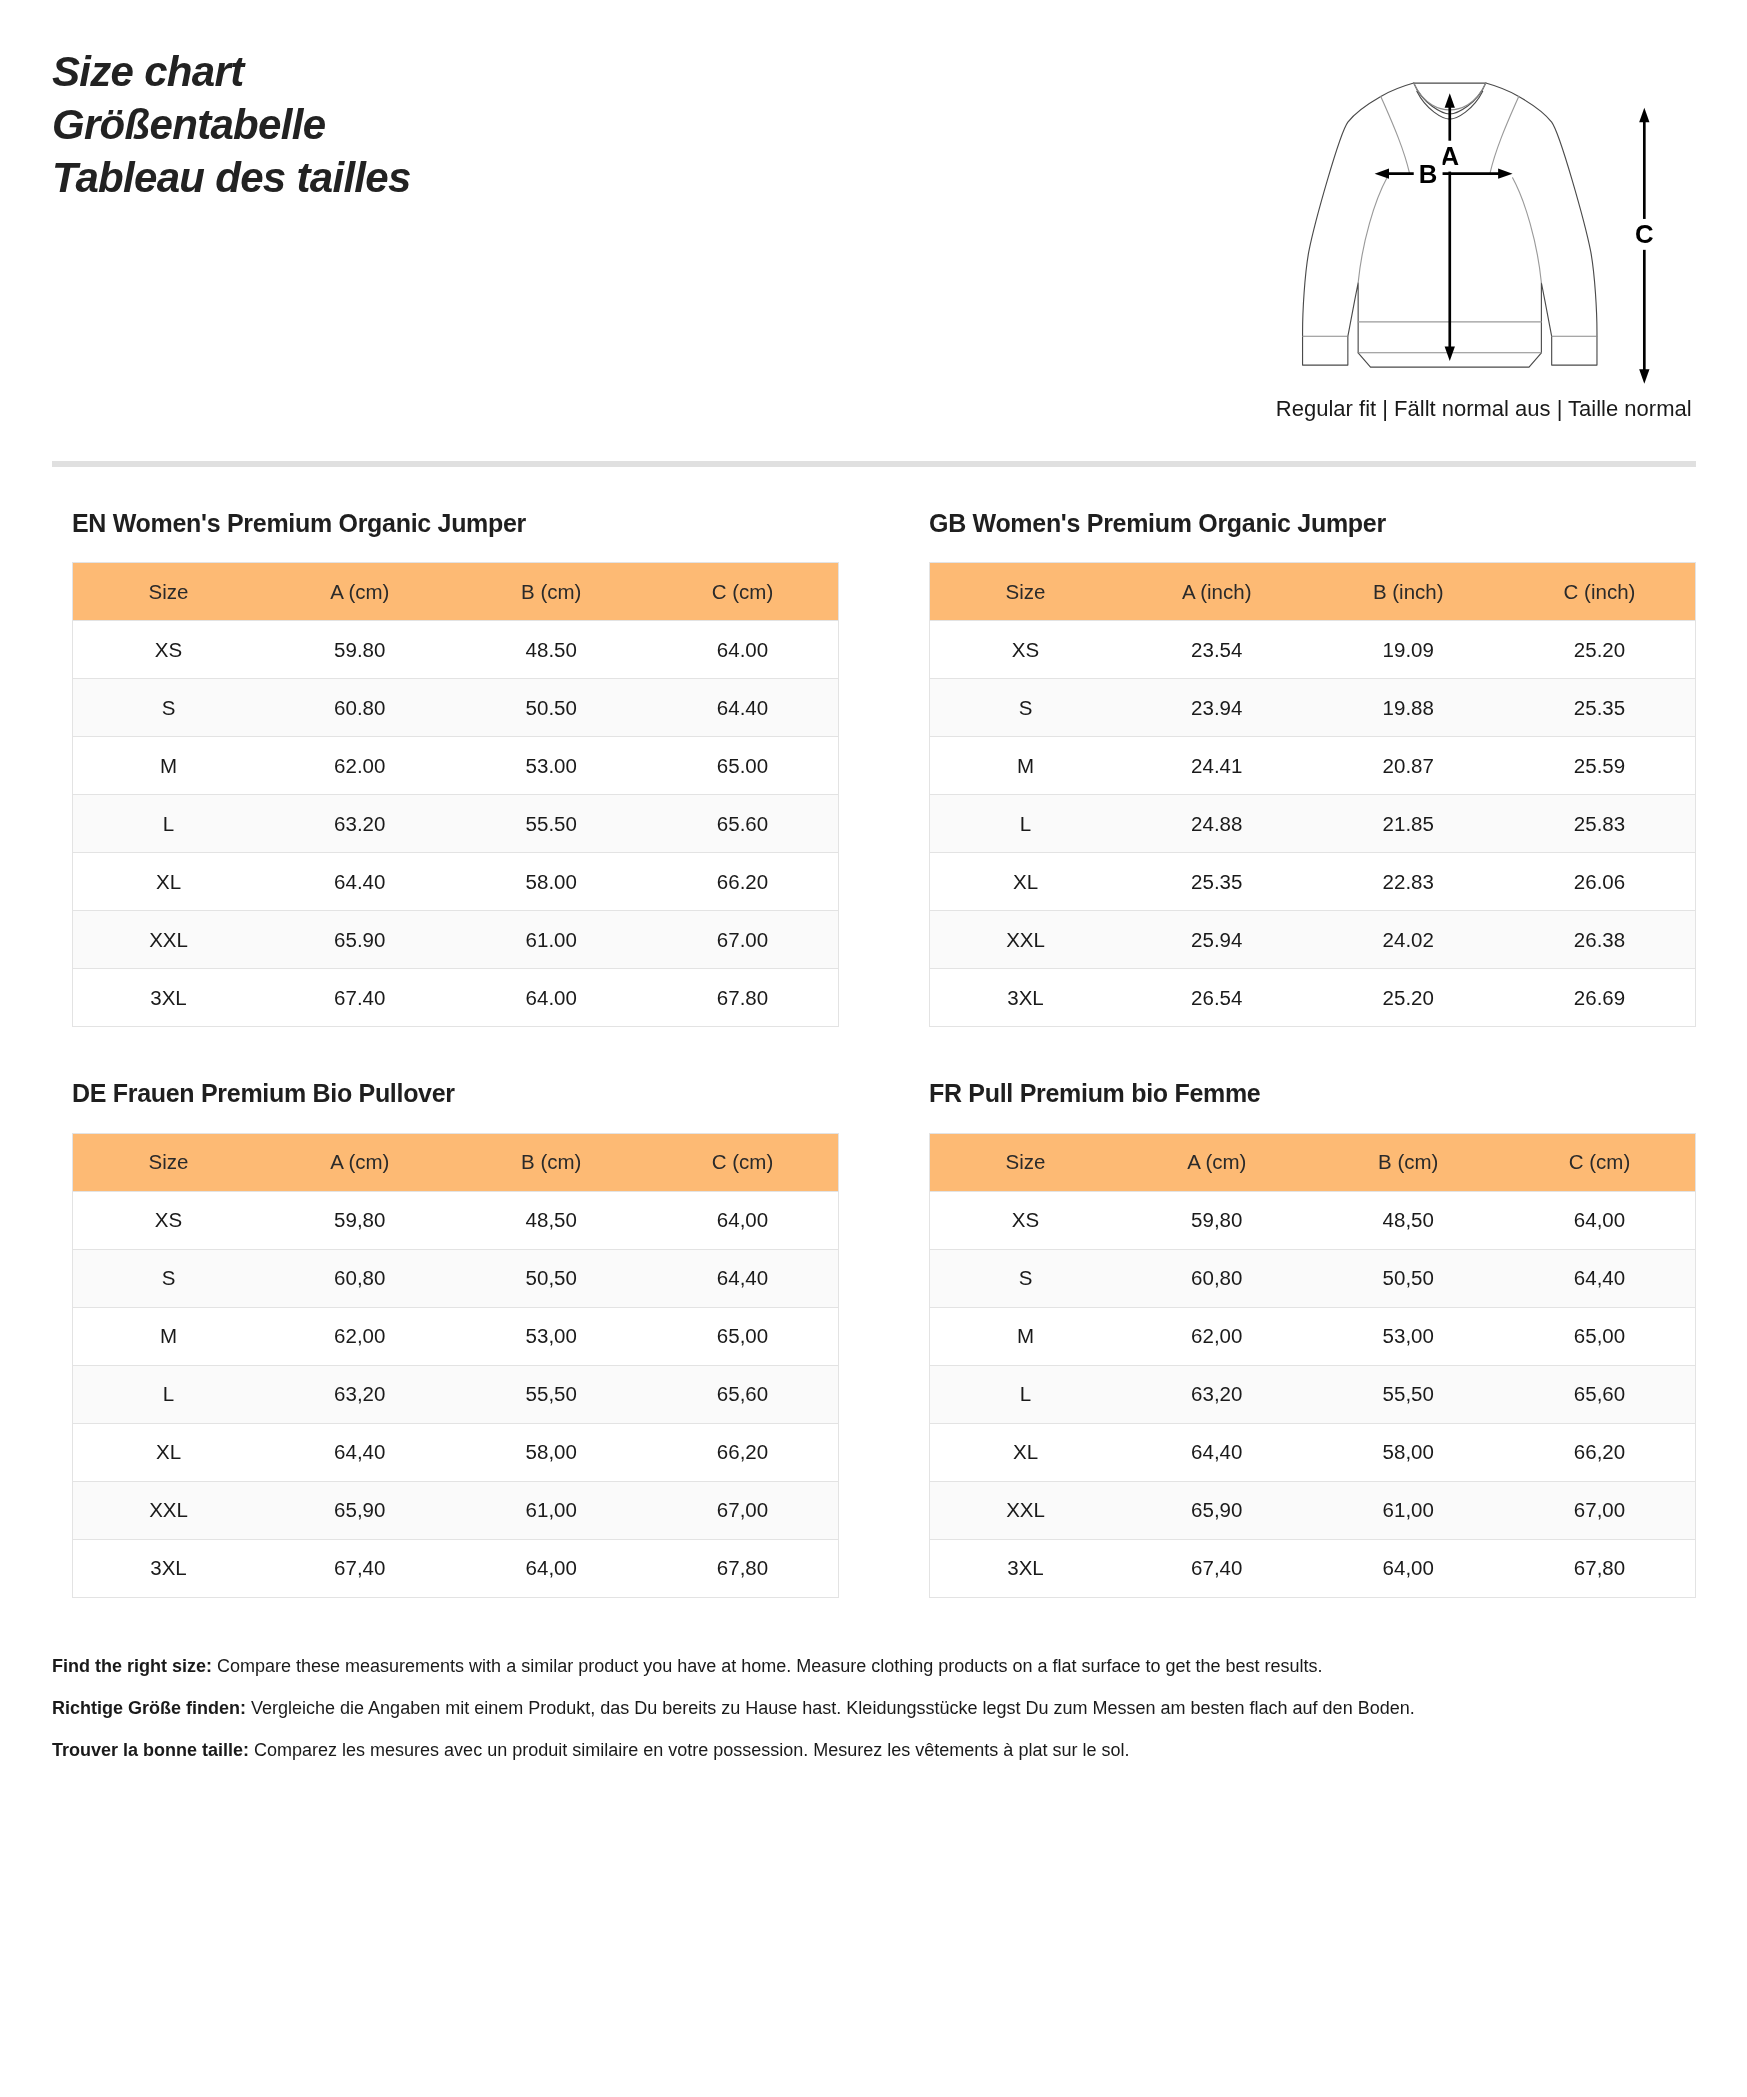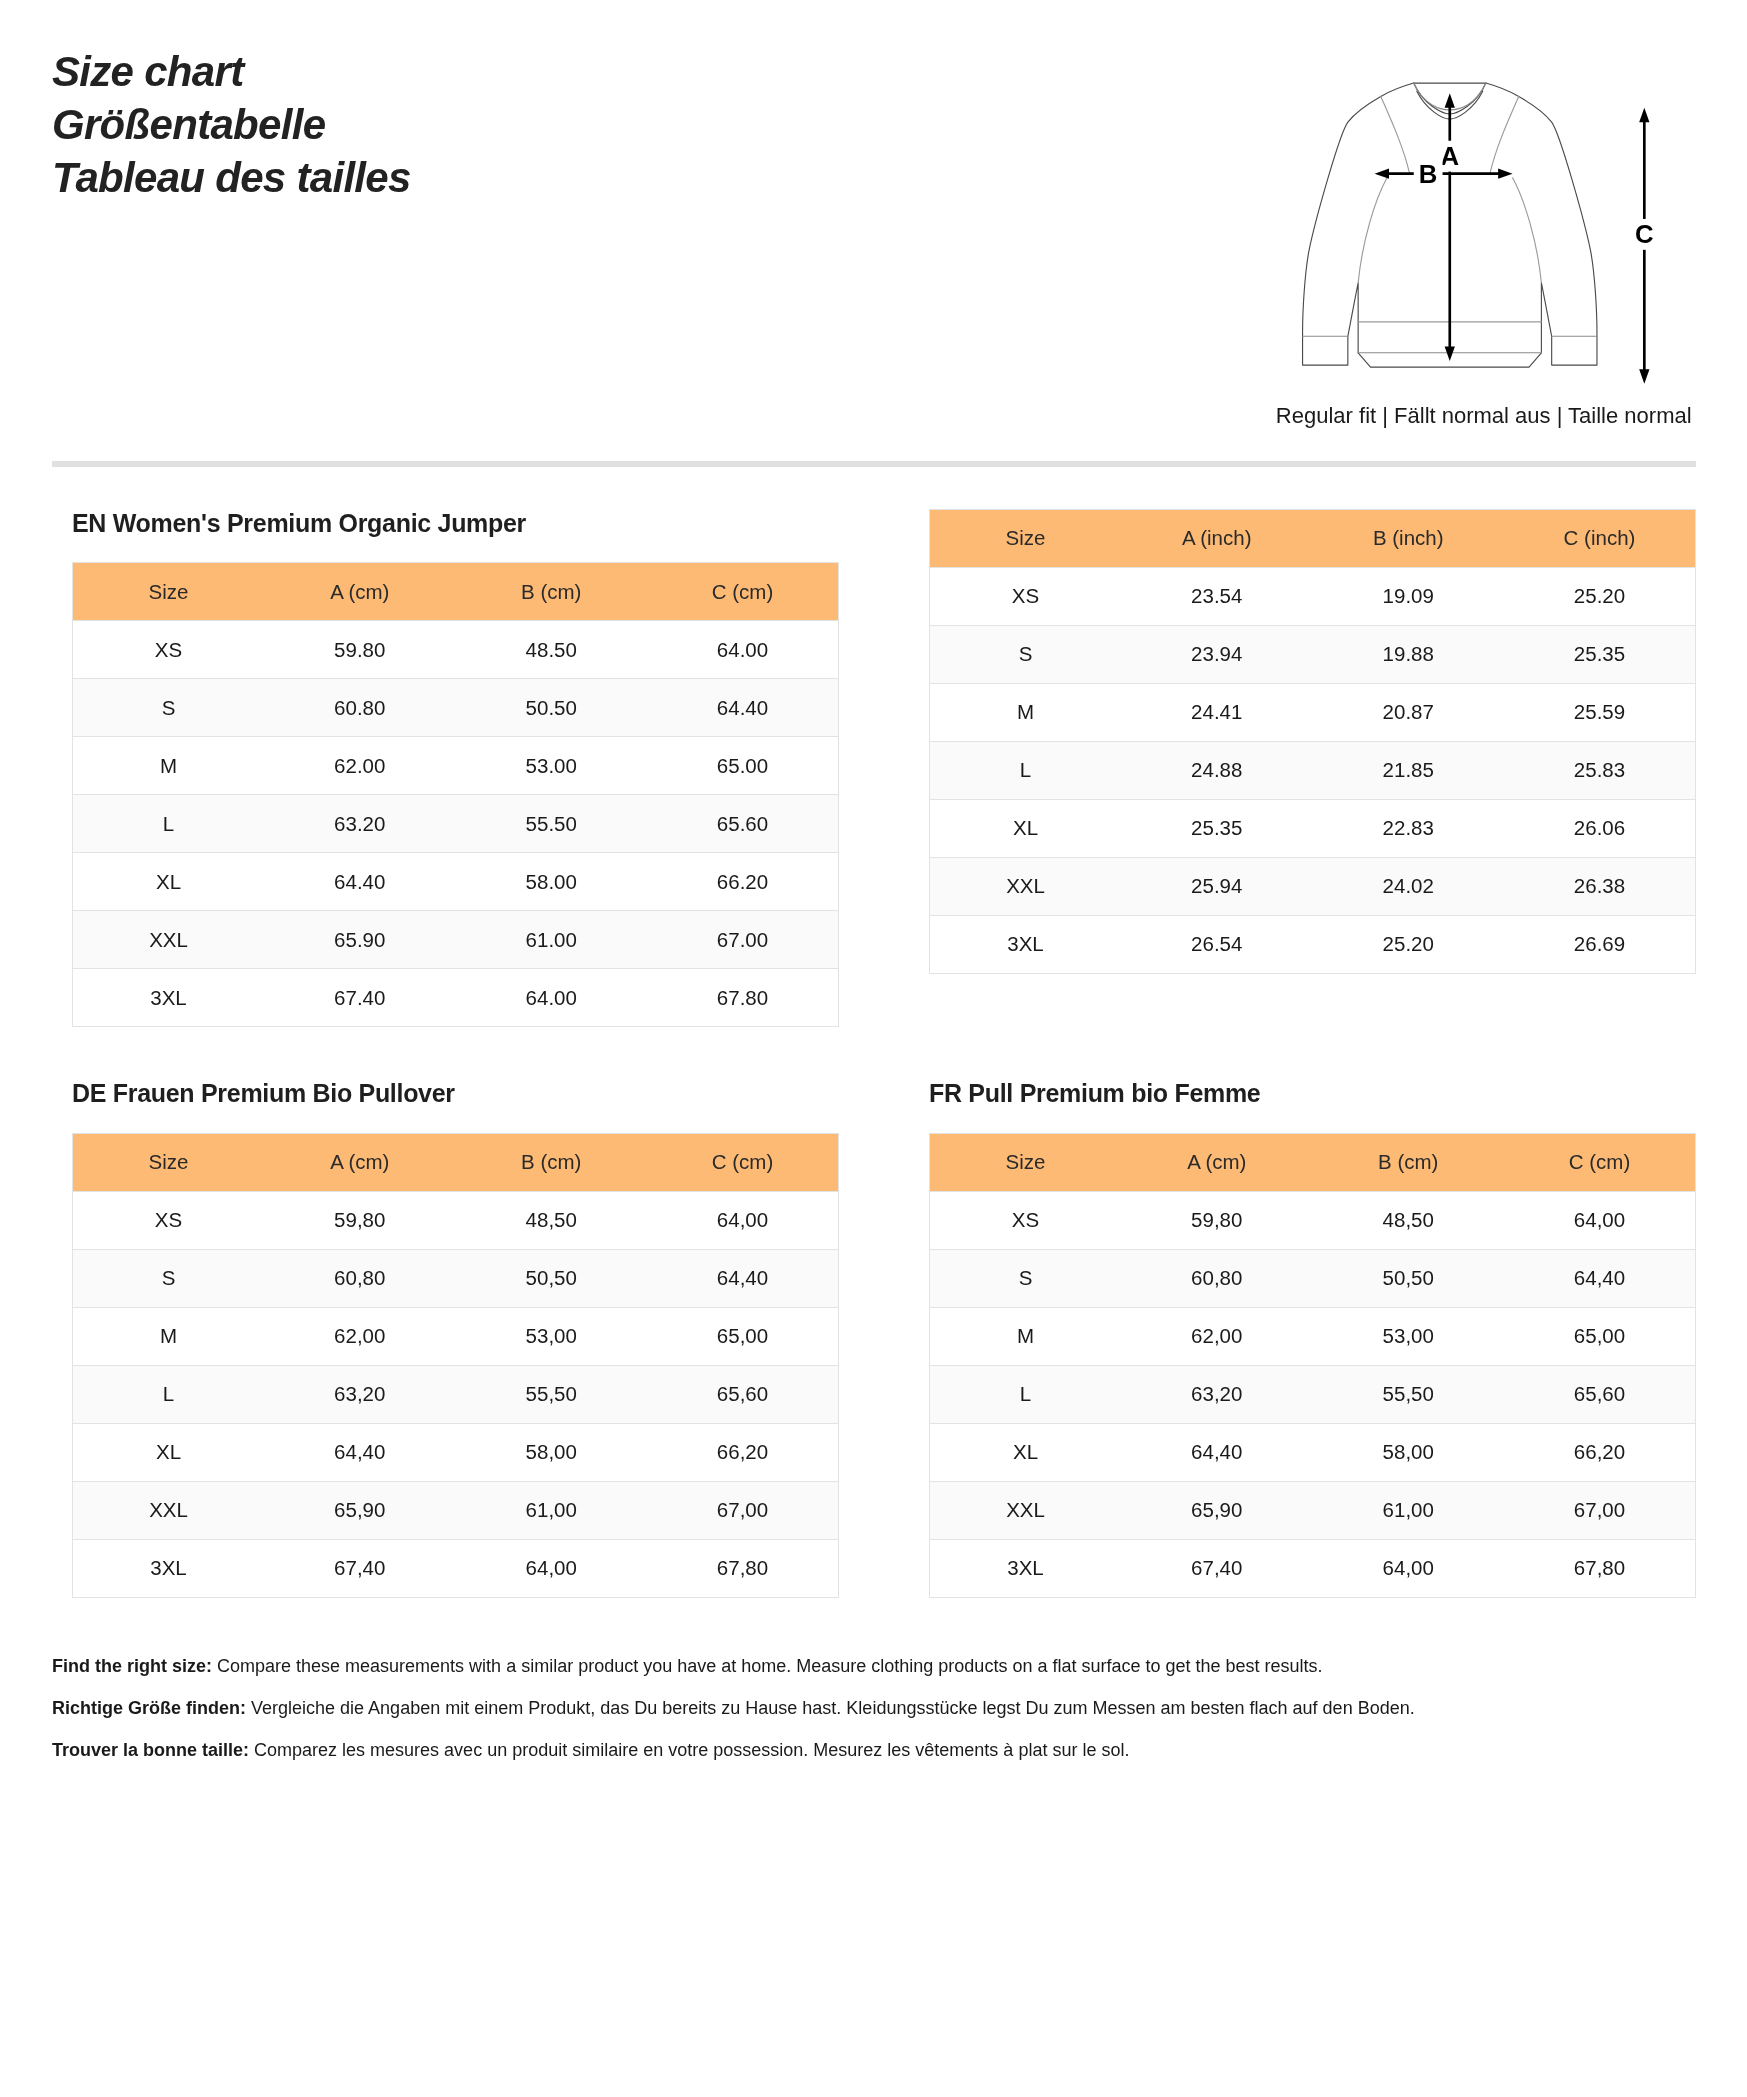--- a/index.html
+++ b/index.html
@@ -60,21 +60,21 @@
     display: flex;
     flex-direction: column;
     align-items: flex-end;
     padding-top: 3.5px;
   }
   .garment-figure { width: 441px; height: 350px; display: block; }
   .fit-note {
     font-size: 22px;
     color: #1a1a1a;
     white-space: nowrap;
-    margin-top: 7px;
+    margin-top: 0;
     margin-right: 4.4px;
   }
 
   
   .divider {
     width: 100%;
     height: 5.7px;
     background: #e0e0e0;
     margin-top: 26px;
     margin-bottom: 42px;
@@ -285,20 +285,21 @@
             <td>3XL</td>
             <td>67.40</td>
             <td>64.00</td>
             <td>67.80</td>
           </tr>
         </tbody>
       </table>
     </div>
 
     <div class="table-block">
+      <div class="table-caption">GB Women's Premium Organic Jumper</div>
       <table class="size-table">
         <thead>
           <tr>
             <th>Size</th>
             <th>A (inch)</th>
             <th>B (inch)</th>
             <th>C (inch)</th>
           </tr>
         </thead>
         <tbody>

